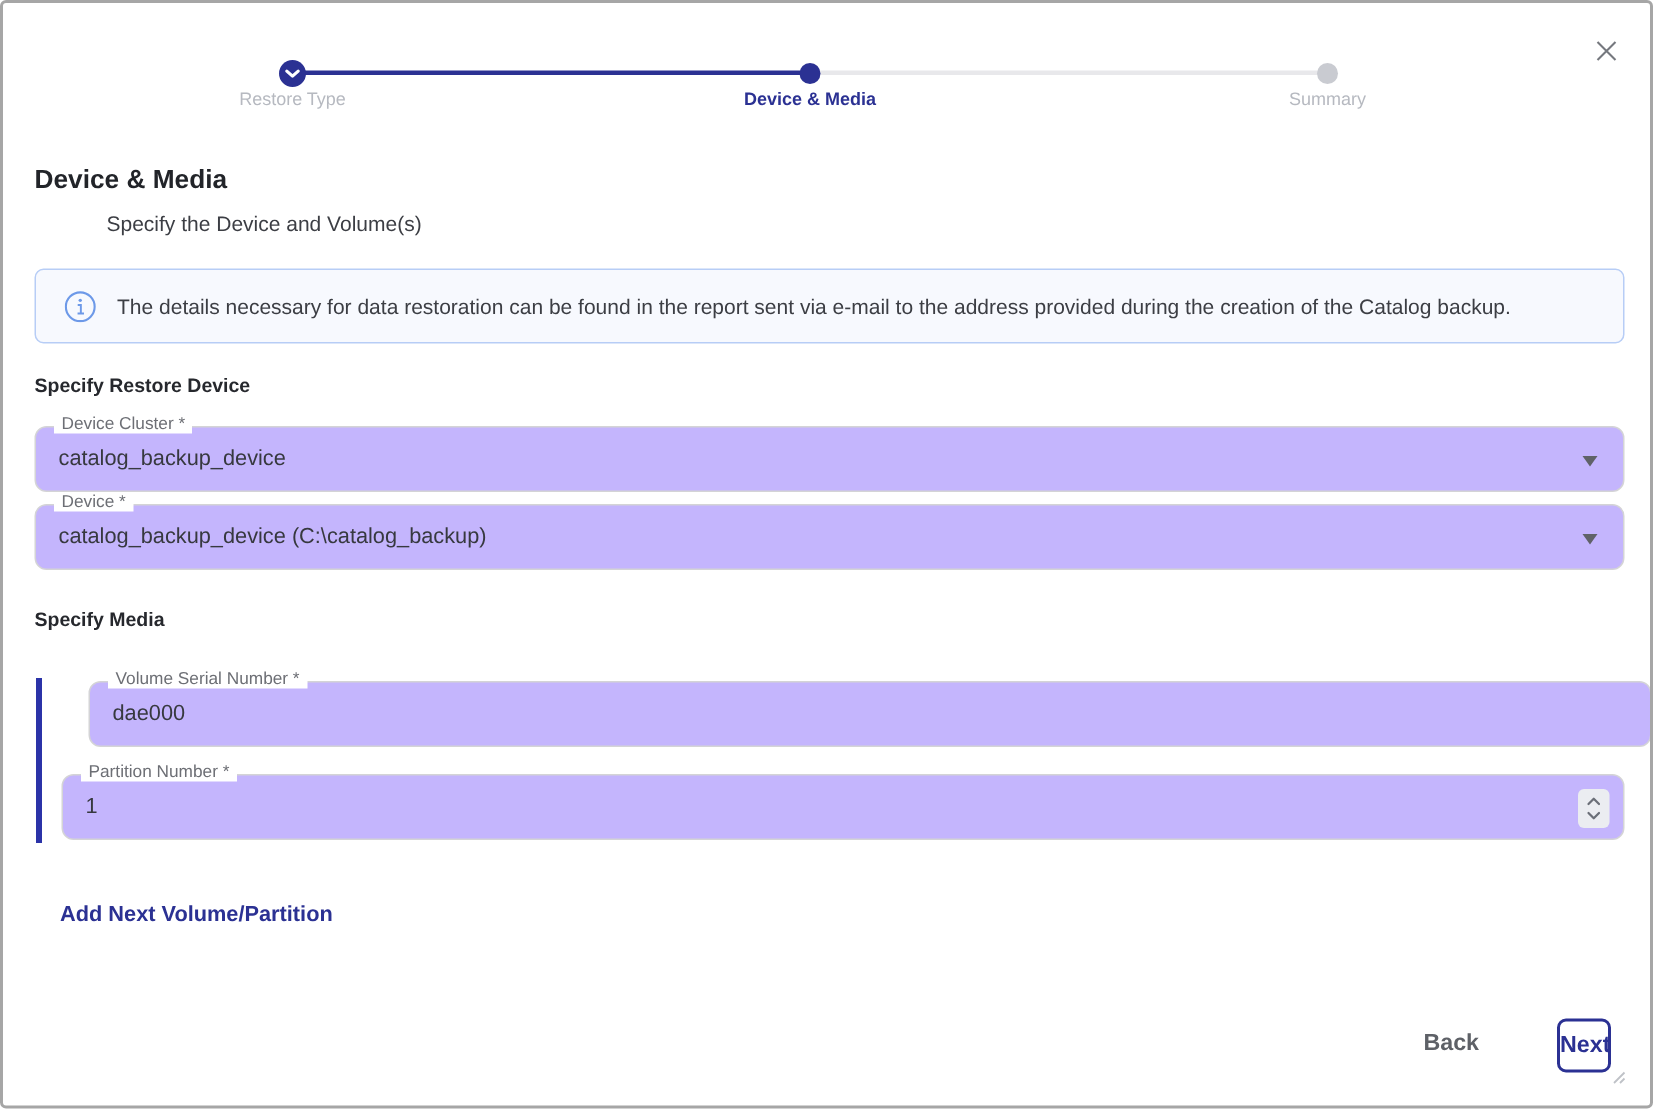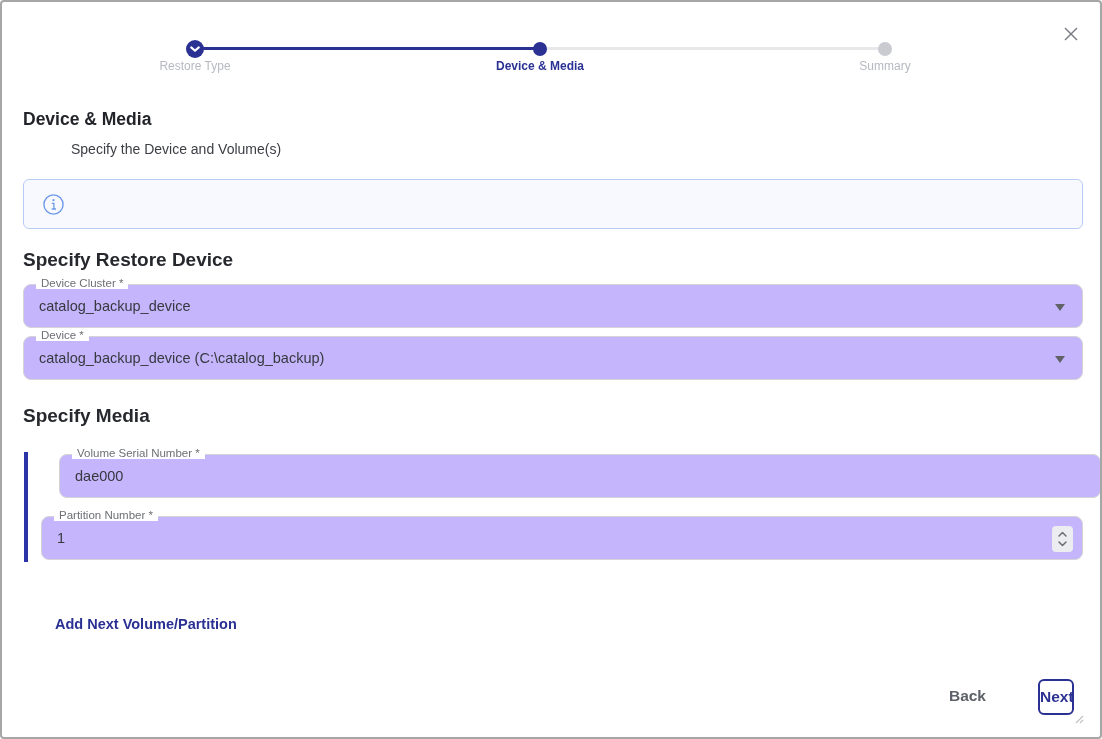--- a/index.html
+++ b/index.html
@@ -49,21 +49,21 @@
   
   .banner {
     position: absolute; left: 21px; top: 177px; width: 1060px; height: 50px;
     background: #f7f9fe; border: 1px solid #b7cdf6; border-radius: 6px;
     display: flex; align-items: center;
   }
   .banner .info-ic { margin-left: 19px; flex: 0 0 auto; display: flex; }
   .banner .banner-text { margin-left: 14px; font-size: 14px; color: #3c3e44; }
 
   
-  .section-title { position: absolute; left: 21px; font-size: 19px; font-weight: bold; color: #26282d; }
+  .section-title { position: absolute; left: 21px; font-size: 13px; font-weight: bold; color: #26282d; }
   .sec-restore { top: 247px; }
   .sec-media   { top: 403px; }
 
   
   .field {
     position: absolute; height: 44px;
     border: 1px solid #d4d4d6; border-radius: 8px; background: #c4b5fd;
   }
   .field .flabel {
     position: absolute; top: -8px; left: 12px;
@@ -91,23 +91,23 @@
   .accent-bar { position: absolute; left: 22px; top: 450px; width: 4px; height: 110px; background: #2b33a8; }
 
   .spinner {
     position: absolute; right: 9px; top: 9px; width: 21px; height: 26px;
     background: #ebedf1; border-radius: 4px;
     display: flex; flex-direction: column; align-items: center; justify-content: center;
     gap: 2px; cursor: pointer;
   }
 
   .add-link {
-    position: absolute; left: 38px; top: 614px;
+    position: absolute; left: 38px; top: 600px;
     font-size: 14.5px; font-weight: bold; color: #2b3193;
-    text-decoration: none; cursor: pointer; margin-left: 15px;
+    text-decoration: none; cursor: pointer;
   }
 
   
   .back-btn {
     position: absolute; right: 114px; top: 685px;
     background: none; border: none; cursor: pointer;
     font-size: 15.5px; font-weight: bold; color: #5e6167;
     font-family: "Liberation Sans", sans-serif;
   }
   .next-btn {
@@ -157,20 +157,21 @@
 <div class="page-subtitle">Specify the Device and Volume(s)</div>
 
 <div class="banner">
   <span class="info-ic">
     <svg width="21" height="21" viewBox="0 0 21 21">
       <circle cx="10.5" cy="10.5" r="9.6" fill="none" stroke="#6d99e8" stroke-width="1.4"></circle>
       <circle cx="10.5" cy="6.2" r="1.1" fill="#6d99e8"></circle>
       <path d="M8.8 9.3 L10.9 9.3 L10.9 15 M8.7 15 L13 15" stroke="#6d99e8" stroke-width="1.3" fill="none"></path>
     </svg>
   </span>
+  <span class="banner-text">The details necessary for data restoration can be found in the report sent via e-mail to the address provided during the creation of the Catalog backup.</span>
 </div>
 
 <div class="section-title sec-restore">Specify Restore Device</div>
 
 <div class="field f-cluster">
   <span class="flabel">Device Cluster *</span>
   <span class="fvalue">catalog_backup_device</span>
   <span class="caret"></span>
 </div>
 

